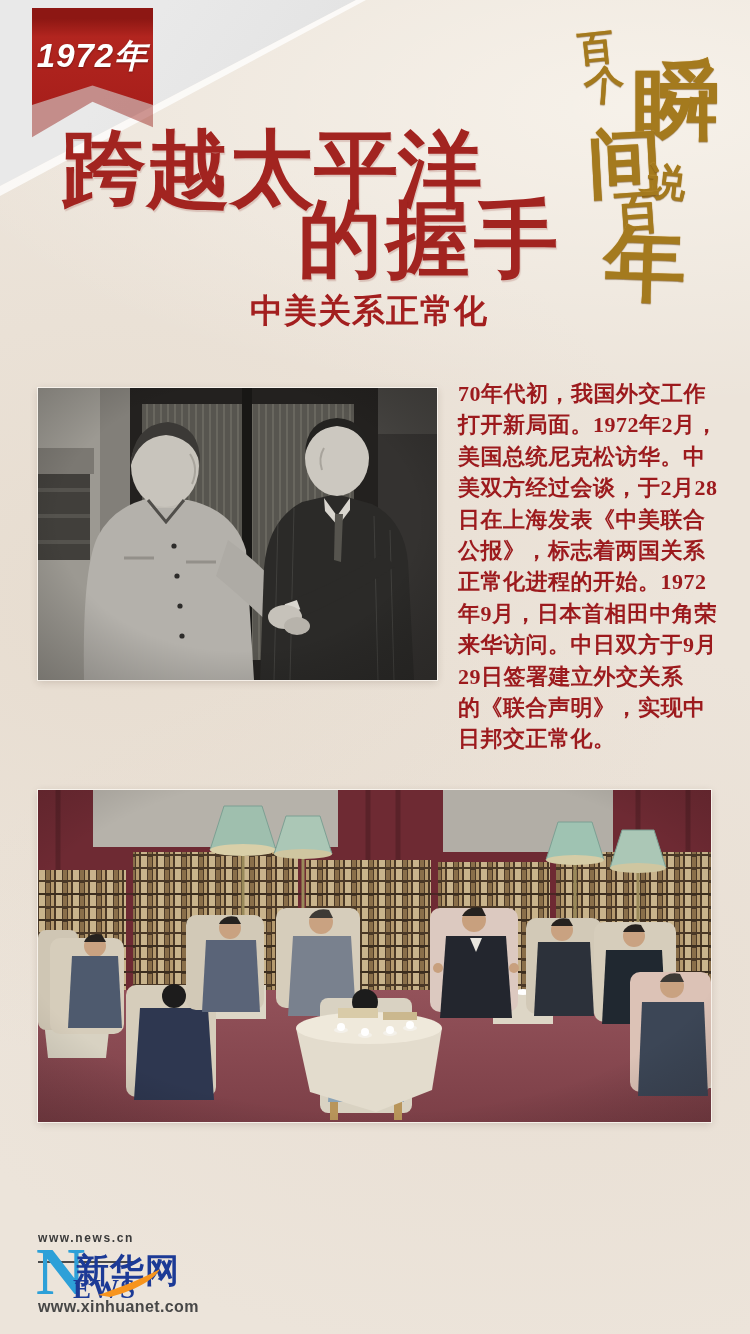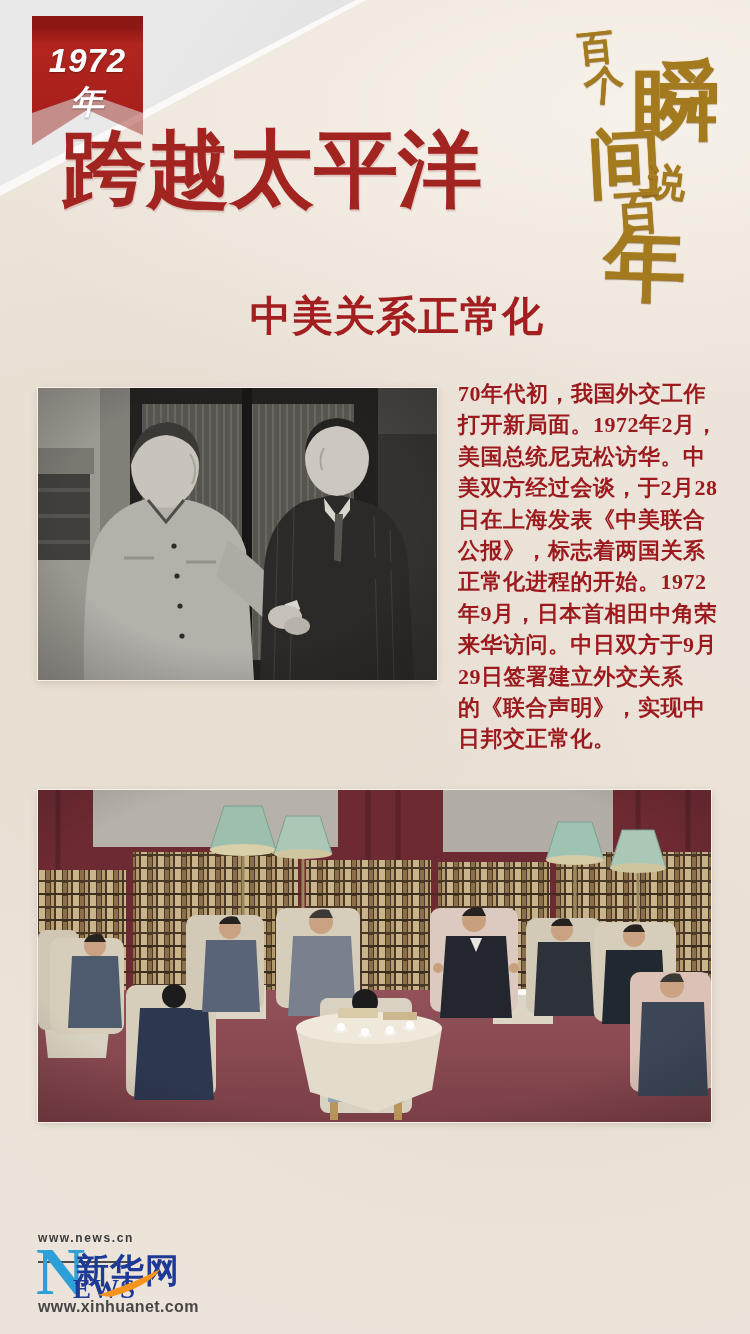--- a/index.html
+++ b/index.html
@@ -12,35 +12,35 @@
       radial-gradient(1000px 600px at 70% 75%, rgba(224,210,196,.30), transparent 60%),
       #ece4da;
   }
   
   .gray-wedge{position:absolute;inset:0;
     background:linear-gradient(125deg,#e9e9e9 10%,#c9c9c9 80%);
     clip-path:polygon(0 0,356px 0,0 186px);}
   .paper-edge{position:absolute;inset:0;background:rgba(255,255,255,.75);
     clip-path:polygon(0 186px,356px 0,366px 0,0 196px);}
   
-  .ribbon{position:absolute;left:32px;top:16px;width:111px;height:142px;}
+  .ribbon{position:absolute;left:32px;top:8px;width:121px;height:142px;}
   .ribbon-tail{position:absolute;inset:0;background:rgba(150,28,22,.45);
     clip-path:polygon(0 0,100% 0,100% 84%,50% 66%,0 91%);}
   .ribbon-body{position:absolute;left:0;top:0;width:100%;height:97px;
     background:linear-gradient(180deg,#8d1713 0%,#8d1713 11%,#b2251f 30%,#a81f1b 100%);
     clip-path:polygon(0 0,100% 0,100% 100%,50% 80%,0 100%);}
   .ribbon-label{position:absolute;left:0;top:26px;width:100%;text-align:center;
     color:#fff;font-size:33px;font-weight:700;font-style:italic;letter-spacing:1px;
     text-shadow:0 1px 2px rgba(0,0,0,.35);}
   
   .title-l1,.title-l2{position:absolute;font-family:"Liberation Serif",serif;
     font-weight:700;color:#a22420;text-shadow:1px 2px 1px rgba(130,25,20,.18);}
   .title-l1{left:62px;top:112px;font-size:84px;line-height:1;margin-top:16px;}
   .title-l2{left:298px;top:198px;font-size:84px;line-height:1;letter-spacing:4px;}
-  .subtitle{position:absolute;left:250px;top:289px;font-size:41px;font-weight:700;
+  .subtitle{position:absolute;left:250px;top:289px;font-size:33px;font-weight:700;
     color:#a31f1f;letter-spacing:1px;}
   
   .gold-logo{position:absolute;left:0;top:0;width:750px;height:340px;pointer-events:none;}
   .gchar{position:absolute;font-family:"Liberation Serif",serif;font-weight:700;
     color:#a47a1e;text-shadow:0 1px 1px rgba(92,54,4,.55),0 0 1px #d9ab52;line-height:1;}
   .g1{left:578px;top:30px;font-size:36px;transform:rotate(-6deg);}
   .g2{left:584px;top:66px;font-size:40px;transform:rotate(4deg);}
   .g3{left:634px;top:58px;font-size:86px;}
   .g4{left:588px;top:126px;font-size:74px;transform:rotate(-3deg);}
   .g5{left:648px;top:163px;font-size:38px;transform:rotate(6deg);}
@@ -81,20 +81,21 @@
   <div class="gray-wedge"></div>
   <div class="paper-edge"></div>
 
   <div class="ribbon">
     <div class="ribbon-tail"></div>
     <div class="ribbon-body"></div>
     <div class="ribbon-label">1972年</div>
   </div>
 
   <div class="title-l1">跨越太平洋</div>
+  <div class="title-l2">的握手</div>
   <div class="subtitle">中美关系正常化</div>
 
   <div class="gold-logo">
     <span class="gchar g1">百</span>
     <span class="gchar g2">个</span>
     <span class="gchar g3">瞬</span>
     <span class="gchar g4">间</span>
     <span class="gchar g5">说</span>
     <span class="gchar g6">百</span>
     <span class="gchar g7">年</span>

